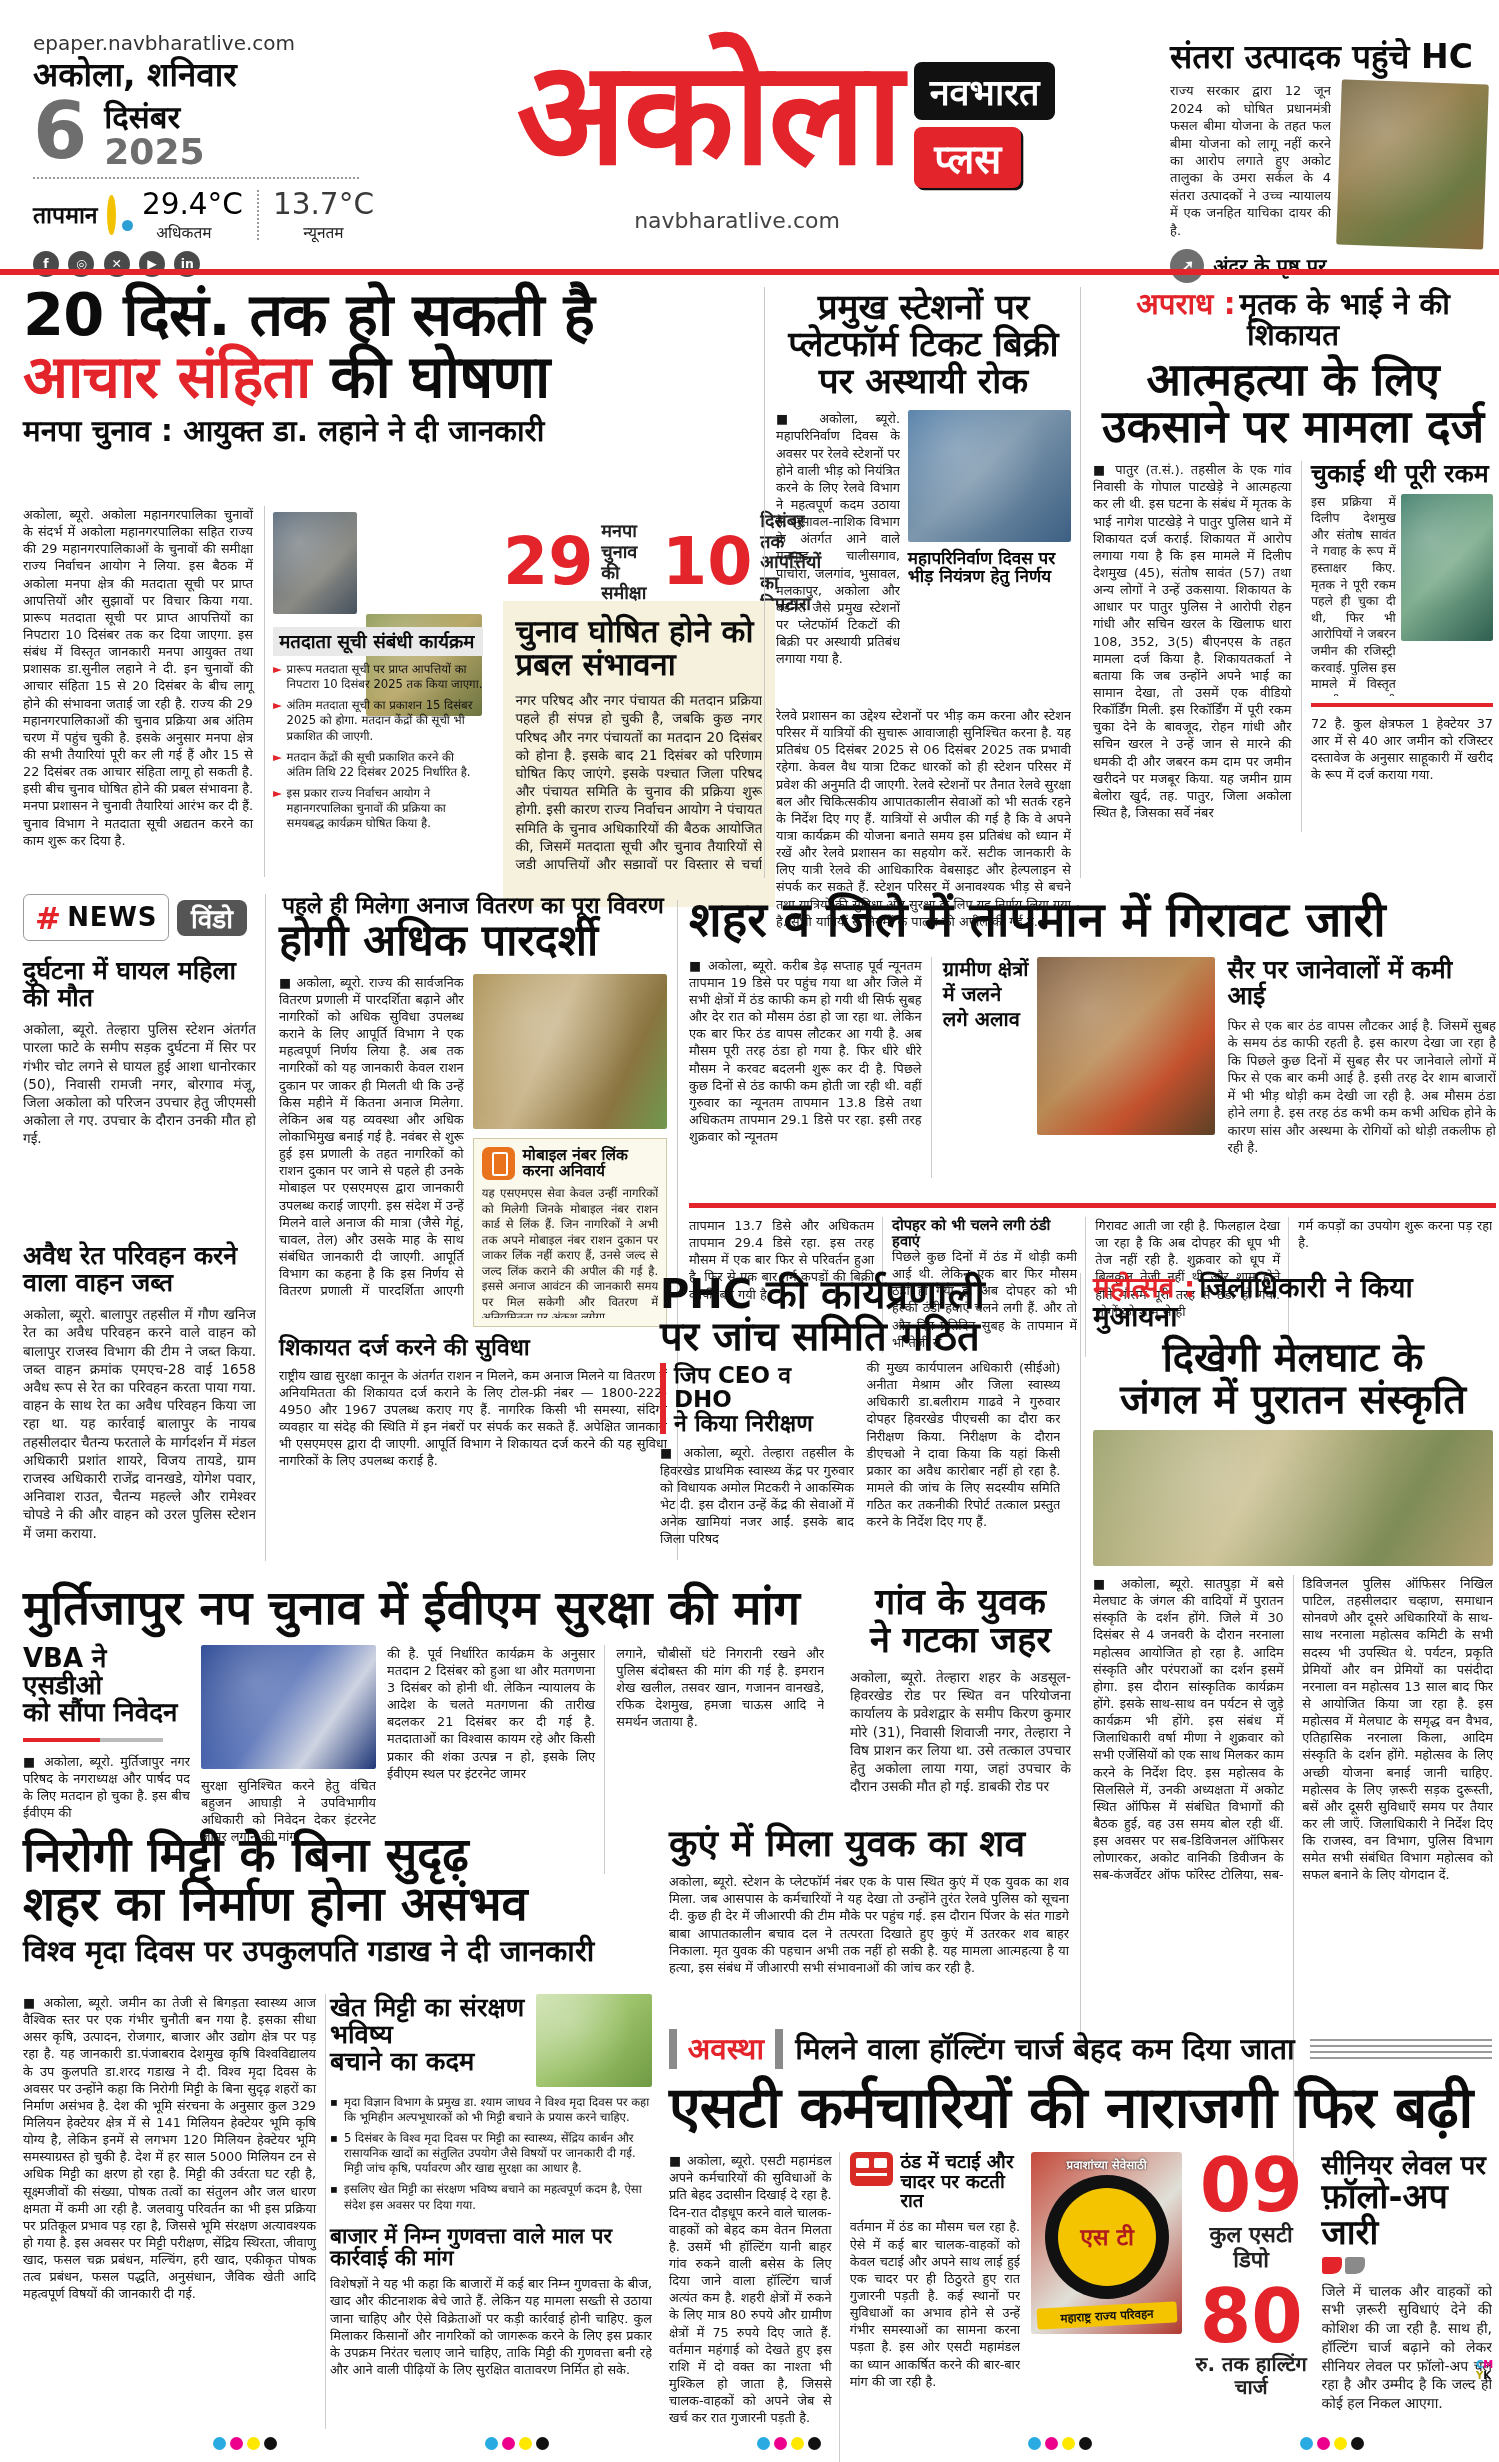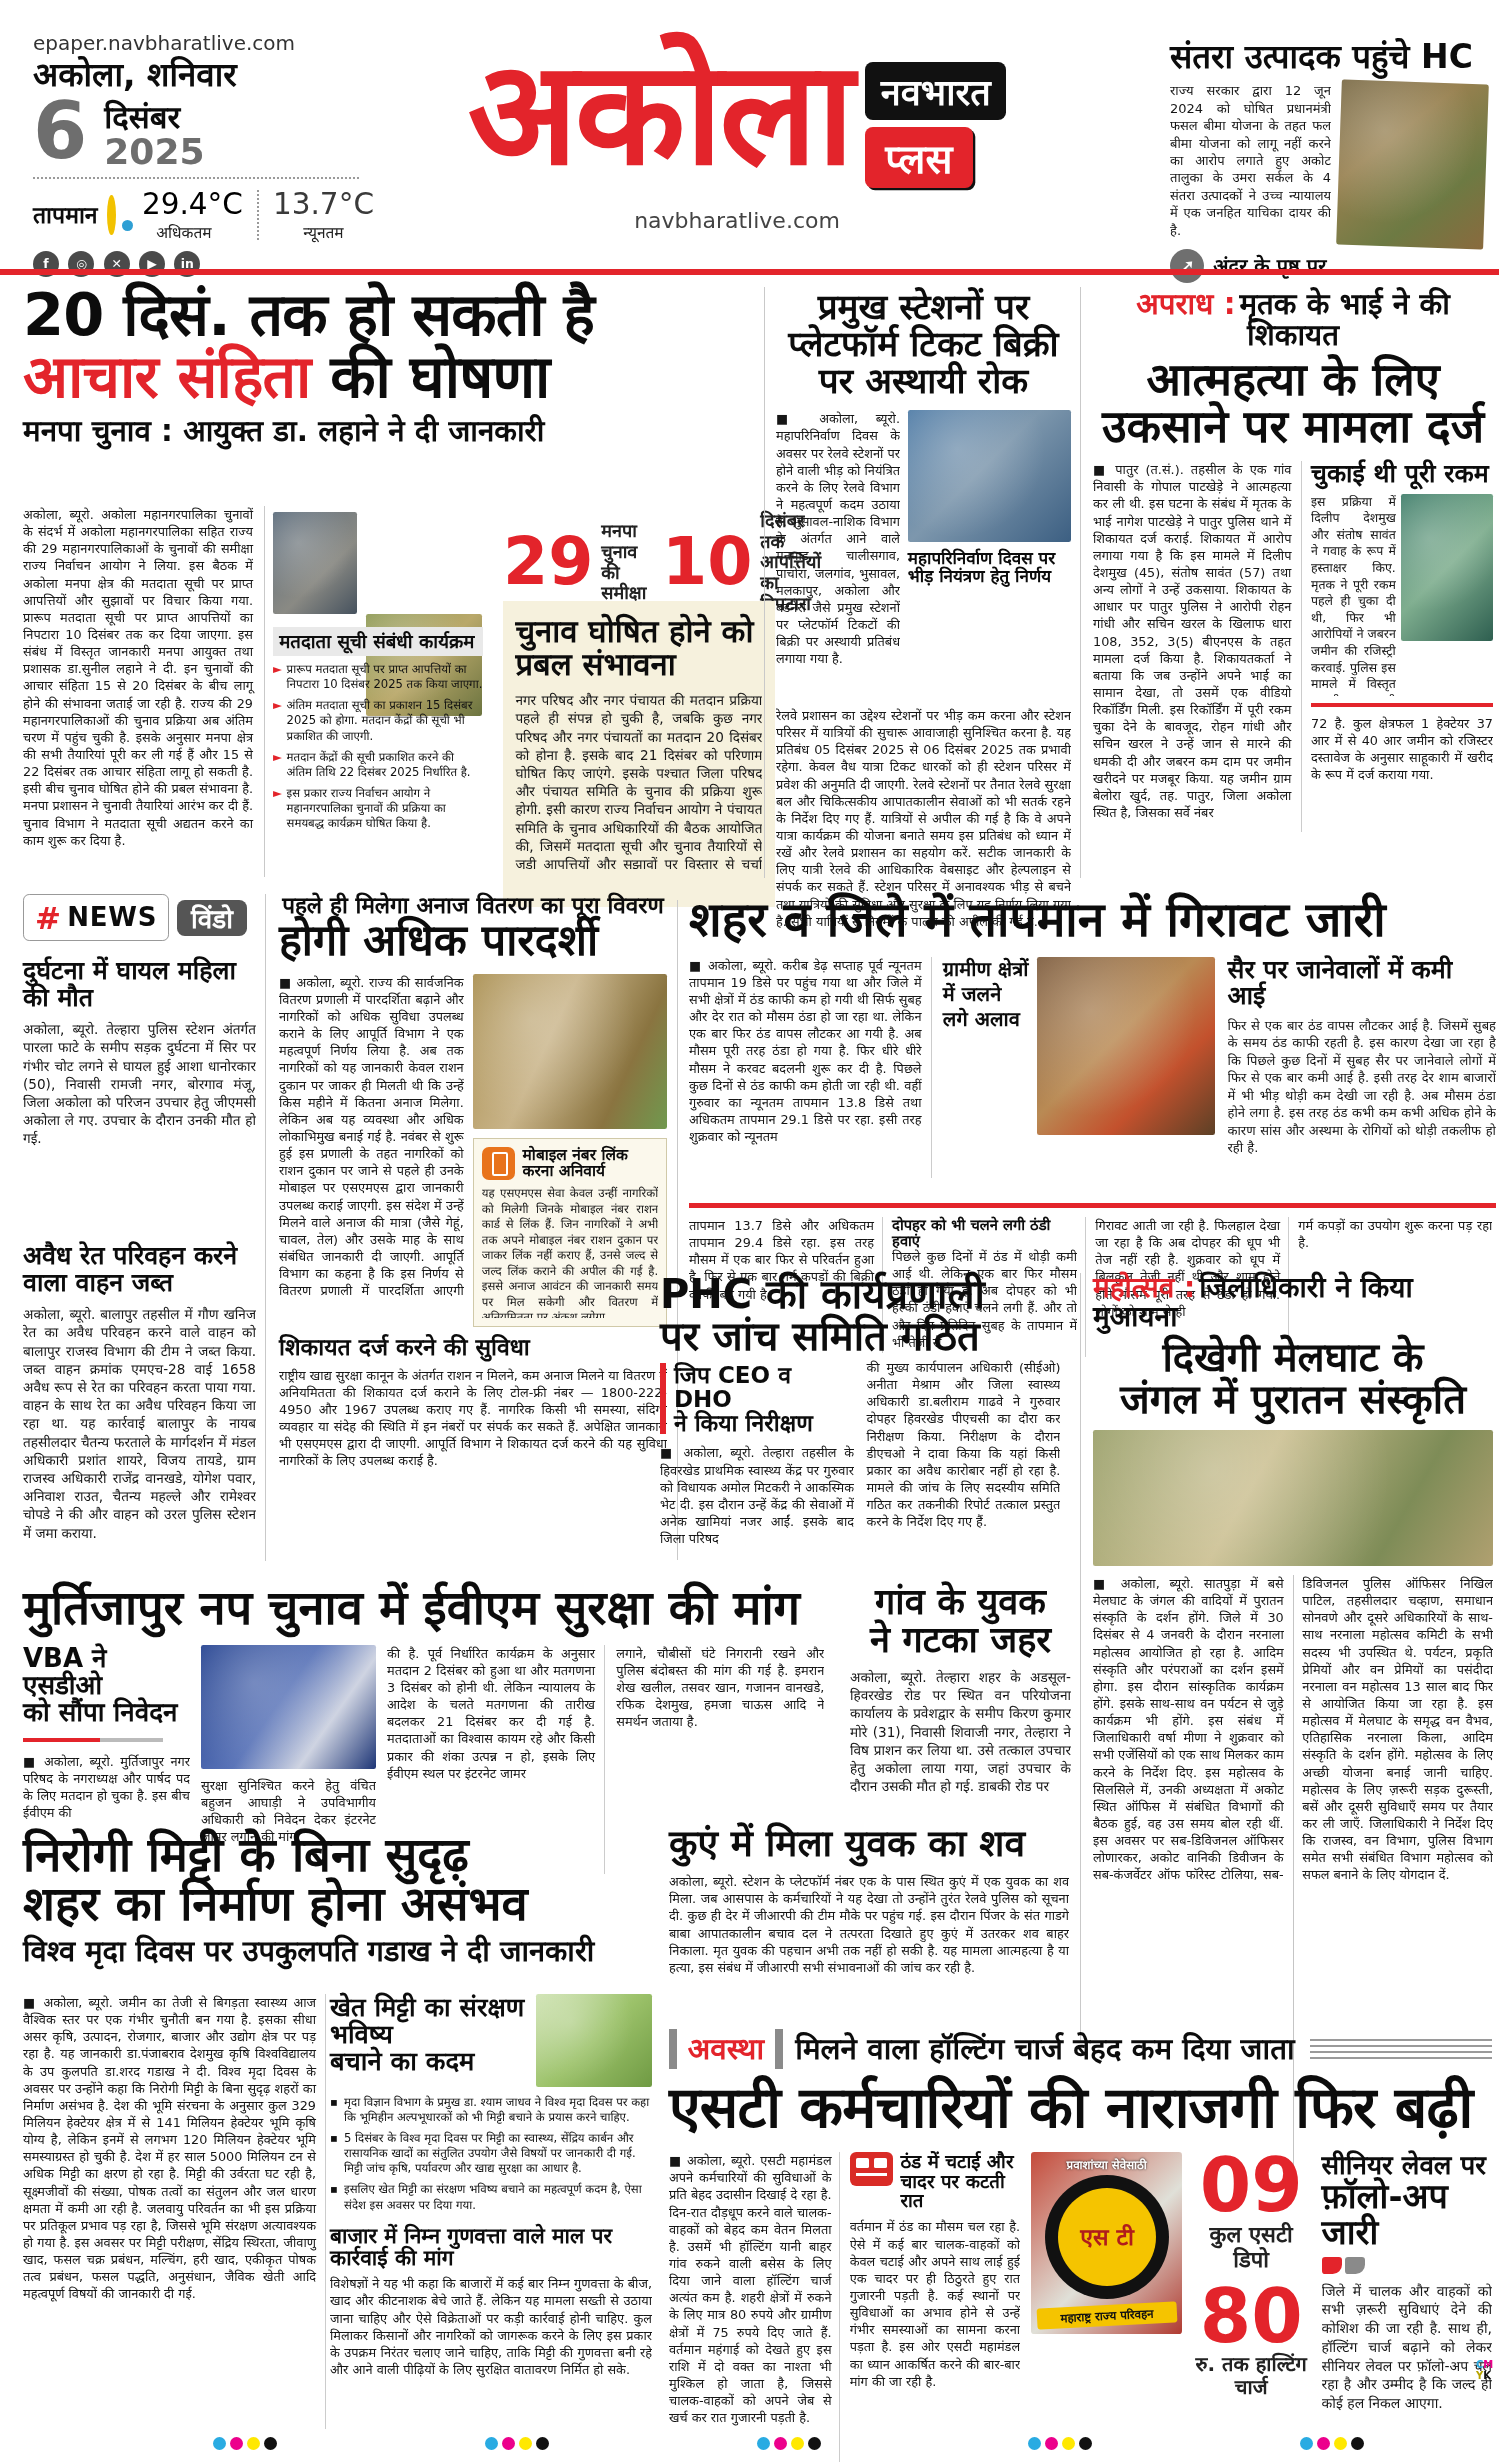--- a/index.html
+++ b/index.html
@@ -61,21 +61,21 @@
     <div style="margin-top:7.8px;">
       <span class="socircle">f</span>
       <span class="socircle">◎</span>
       <span class="socircle">✕</span>
       <span class="socircle">▶</span>
       <span class="socircle">in</span>
     </div>
   </div>
 
   <div class="abs" style="left:419px;top:39px;width:636px;">
-    <div style="display:flex;align-items:center;justify-content:center;">
+    <div style="display:flex;align-items:center;justify-content:flex-end;">
       <div style="font-size:144px;font-weight:bold;color:#e3242b;line-height:1;letter-spacing:-3.1px;">अकोला</div>
       <div style="margin-left:14px;margin-top:23px;">
         <div style="background:#111;color:#fff;font-weight:bold;font-size:36px;padding:4.7px 15.5px;border-radius:7.8px;">नवभारत</div>
         <div style="background:#e3242b;color:#fff;font-weight:bold;font-size:40px;padding:3.1px 20px;border-radius:7.8px;margin-top:6.2px;display:inline-block;box-shadow:2.3px 2.3px 0 #111;">प्लस</div>
       </div>
     </div>
     <div style="text-align:center;font-size:22px;color:#444;margin-top:20px;">navbharatlive.com</div>
   </div>
 
   <div class="abs" style="left:1170px;top:40px;width:320px;">

